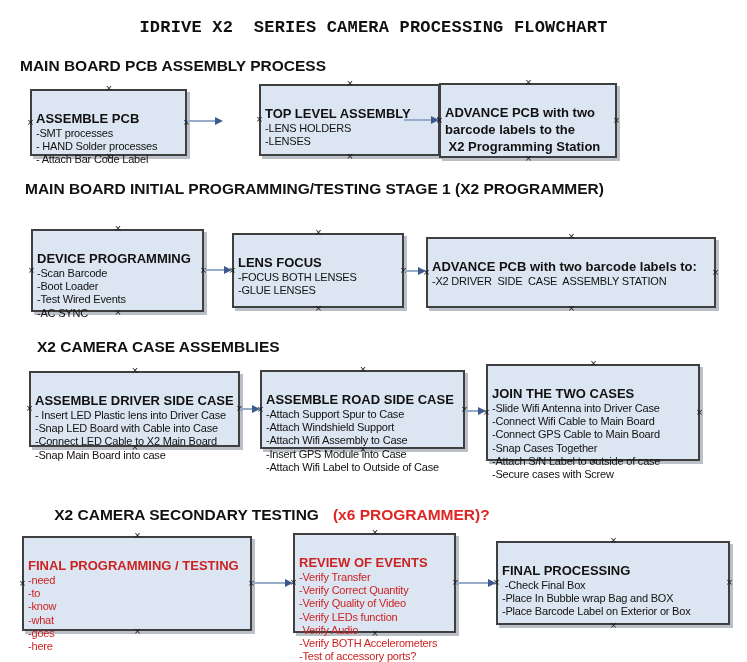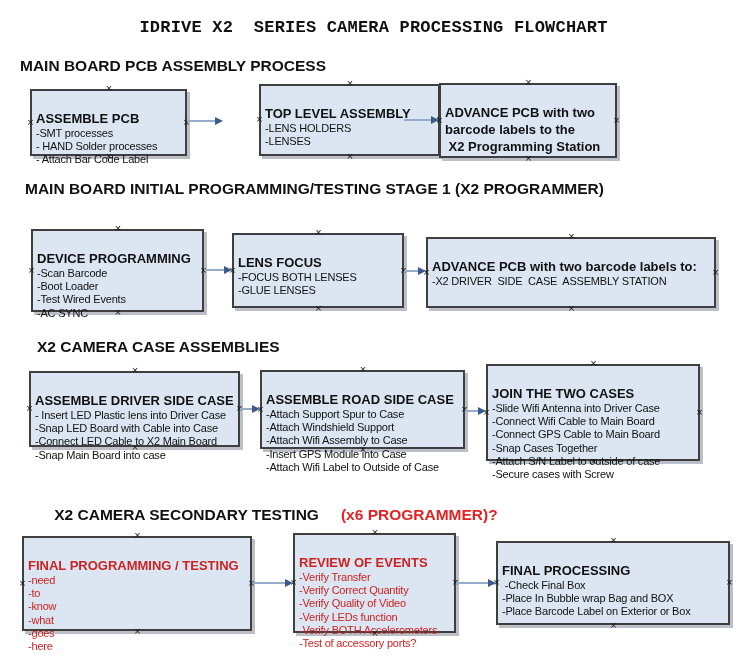--- a/index.html
+++ b/index.html
@@ -11,21 +11,21 @@
     position:absolute;top:18px;left:0;width:747px;text-align:center;
     font-size:17px;font-weight:bold;letter-spacing:.2px;color:#111;white-space:pre;font-family:Liberation Mono, monospace;
   }
   .sec-heading{
     position:absolute;font-size:15.5px;font-weight:bold;color:#111;white-space:pre;
   }
   .sh1{left:20px;top:57px;}
   .sh2{left:25px;top:180px;}
   .sh3{left:37px;top:338px;}
   .sh4{left:37px;top:488px;}
-  .sec-heading .red-part{color:#e02424;margin-left:22px;}
+  .sec-heading .red-part{color:#e02424;margin-left:14px;}
 
   .box{
     position:absolute;box-sizing:border-box;background:#dce6f2;
     border:2px solid #3f3f3f;box-shadow:3px 3px 0 rgba(150,158,170,.65);
     padding:20px 4px;overflow:visible;
   }
   .hdr{font-size:13px;font-weight:bold;line-height:16px;white-space:pre;}
   .line{font-size:11px;line-height:13.2px;letter-spacing:-0.2px;white-space:pre;}
   .box.red-text .hdr,.box.red-text .line{color:#cc2222;}
   .box.bold-items .line{font-size:13px;font-weight:bold;line-height:17px;letter-spacing:0;}
@@ -203,20 +203,21 @@
   <div class="box b11 red-text">
     <span class="handle ht"></span>
     <span class="handle hb"></span>
     <span class="handle hl"></span>
     <span class="handle hr"></span>
     <div class="hdr">REVIEW OF EVENTS</div>
     <div class="line">-Verify Transfer</div>
     <div class="line">-Verify Correct Quantity</div>
     <div class="line">-Verify Quality of Video</div>
     <div class="line">-Verify LEDs function</div>
+    <div class="line">-Verify Audio</div>
     <div class="line">-Verify BOTH Accelerometers</div>
     <div class="line">-Test of accessory ports?</div>
   </div>
 
   <div class="box b12">
     <span class="handle ht"></span>
     <span class="handle hb"></span>
     <span class="handle hl"></span>
     <span class="handle hr"></span>
     <div class="hdr">FINAL PROCESSING</div>

